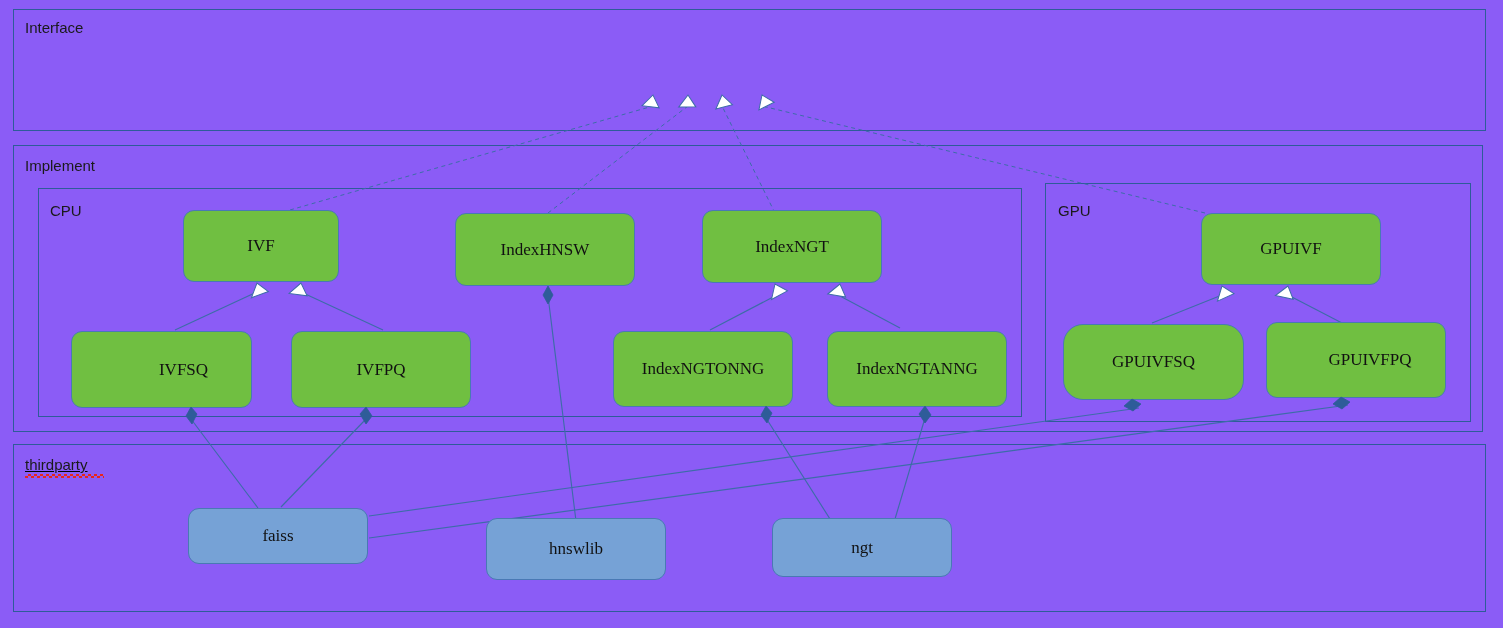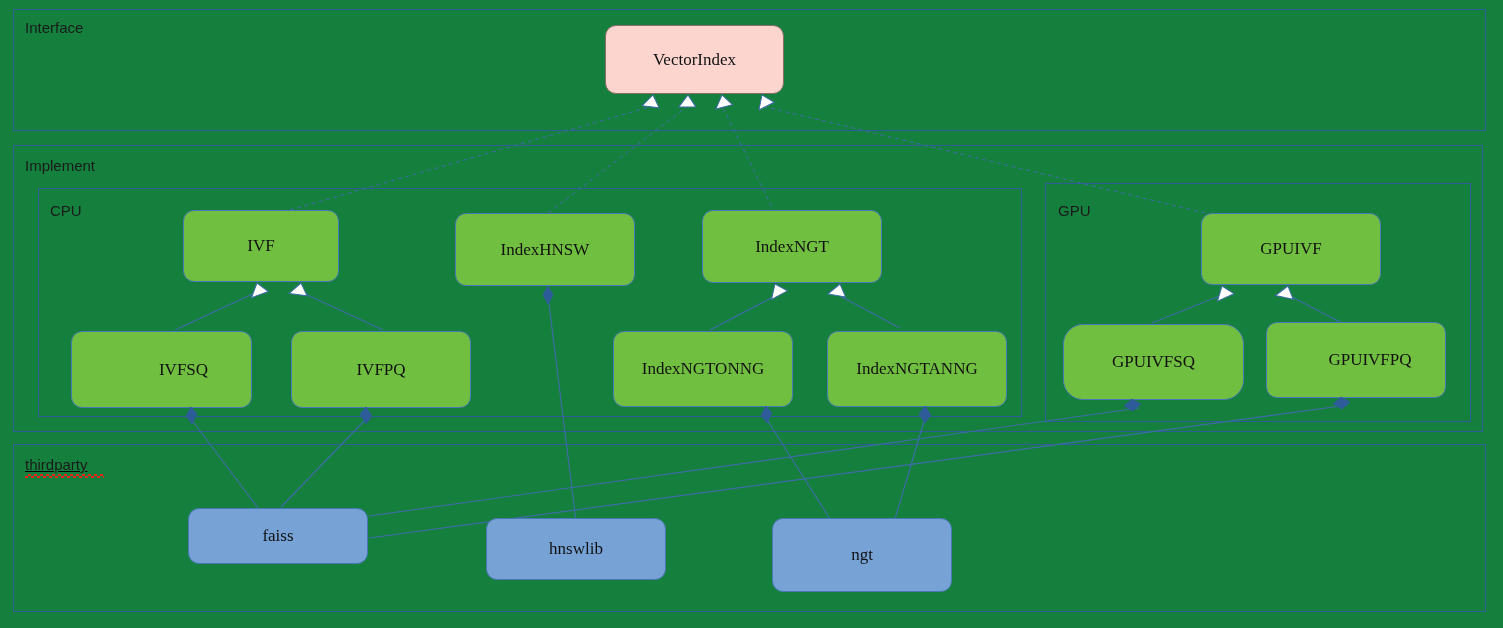--- a/index.html
+++ b/index.html
@@ -8,21 +8,21 @@
     padding: 0;
     background: #ffffff;
   }
   body {
     font-family: "Liberation Sans", sans-serif;
   }
   #canvas {
     position: relative;
     width: 1503px;
     height: 628px;
-    background: #15803d;
+    background: #8b5cf6;
     overflow: hidden;
   }
   .container-box {
     position: absolute;
     border: 1px solid #2e5c99;
     background: transparent;
     box-sizing: border-box;
   }
   .container-label {
     position: absolute;
@@ -135,23 +135,20 @@
 
     <path class="edge-line" d="M 258 508 L 191 419"></path>
     <path class="edge-line" d="M 281 507 L 366 419"></path>
     <path class="edge-line" d="M 369 516 L 1139 408"></path>
     <path class="edge-line" d="M 369 538 L 1348 405"></path>
     <path class="edge-line" d="M 576 521 L 548 296"></path>
     <path class="edge-line" d="M 830 519 L 766 418"></path>
     <path class="edge-line" d="M 895 519 L 925 418"></path>
   </svg>
 
-  <div class="node pink" style="left:605px; top:25px; width:179px; height:69px;">
-    <span>VectorIndex</span>
-  </div>
 
   <div class="node green" style="left:183px; top:210px; width:156px; height:72px;">
     <span>IVF</span>
   </div>
 
   <div class="node green" style="left:455px; top:213px; width:180px; height:73px;">
     <span>IndexHNSW</span>
   </div>
 
   <div class="node green" style="left:702px; top:210px; width:180px; height:73px;">
@@ -187,21 +184,21 @@
   </div>
 
   <div class="node blue" style="left:188px; top:508px; width:180px; height:56px;">
     <span>faiss</span>
   </div>
 
   <div class="node blue" style="left:486px; top:518px; width:180px; height:62px;">
     <span>hnswlib</span>
   </div>
 
-  <div class="node blue" style="left:772px; top:518px; width:180px; height:74px;">
+  <div class="node blue" style="left:772px; top:518px; width:180px; height:59px;">
     <span>ngt</span>
   </div>
 
   <svg class="edges edges-top">
 
     <g>
       <polygon class="hollow-tri" points="653,95 645,108 662,106" transform="rotate(14 653 95)"></polygon>
     </g>
     <g>
       <polygon class="hollow-tri" points="688,95 680,108 697,106" transform="rotate(6 688 95)"></polygon>

